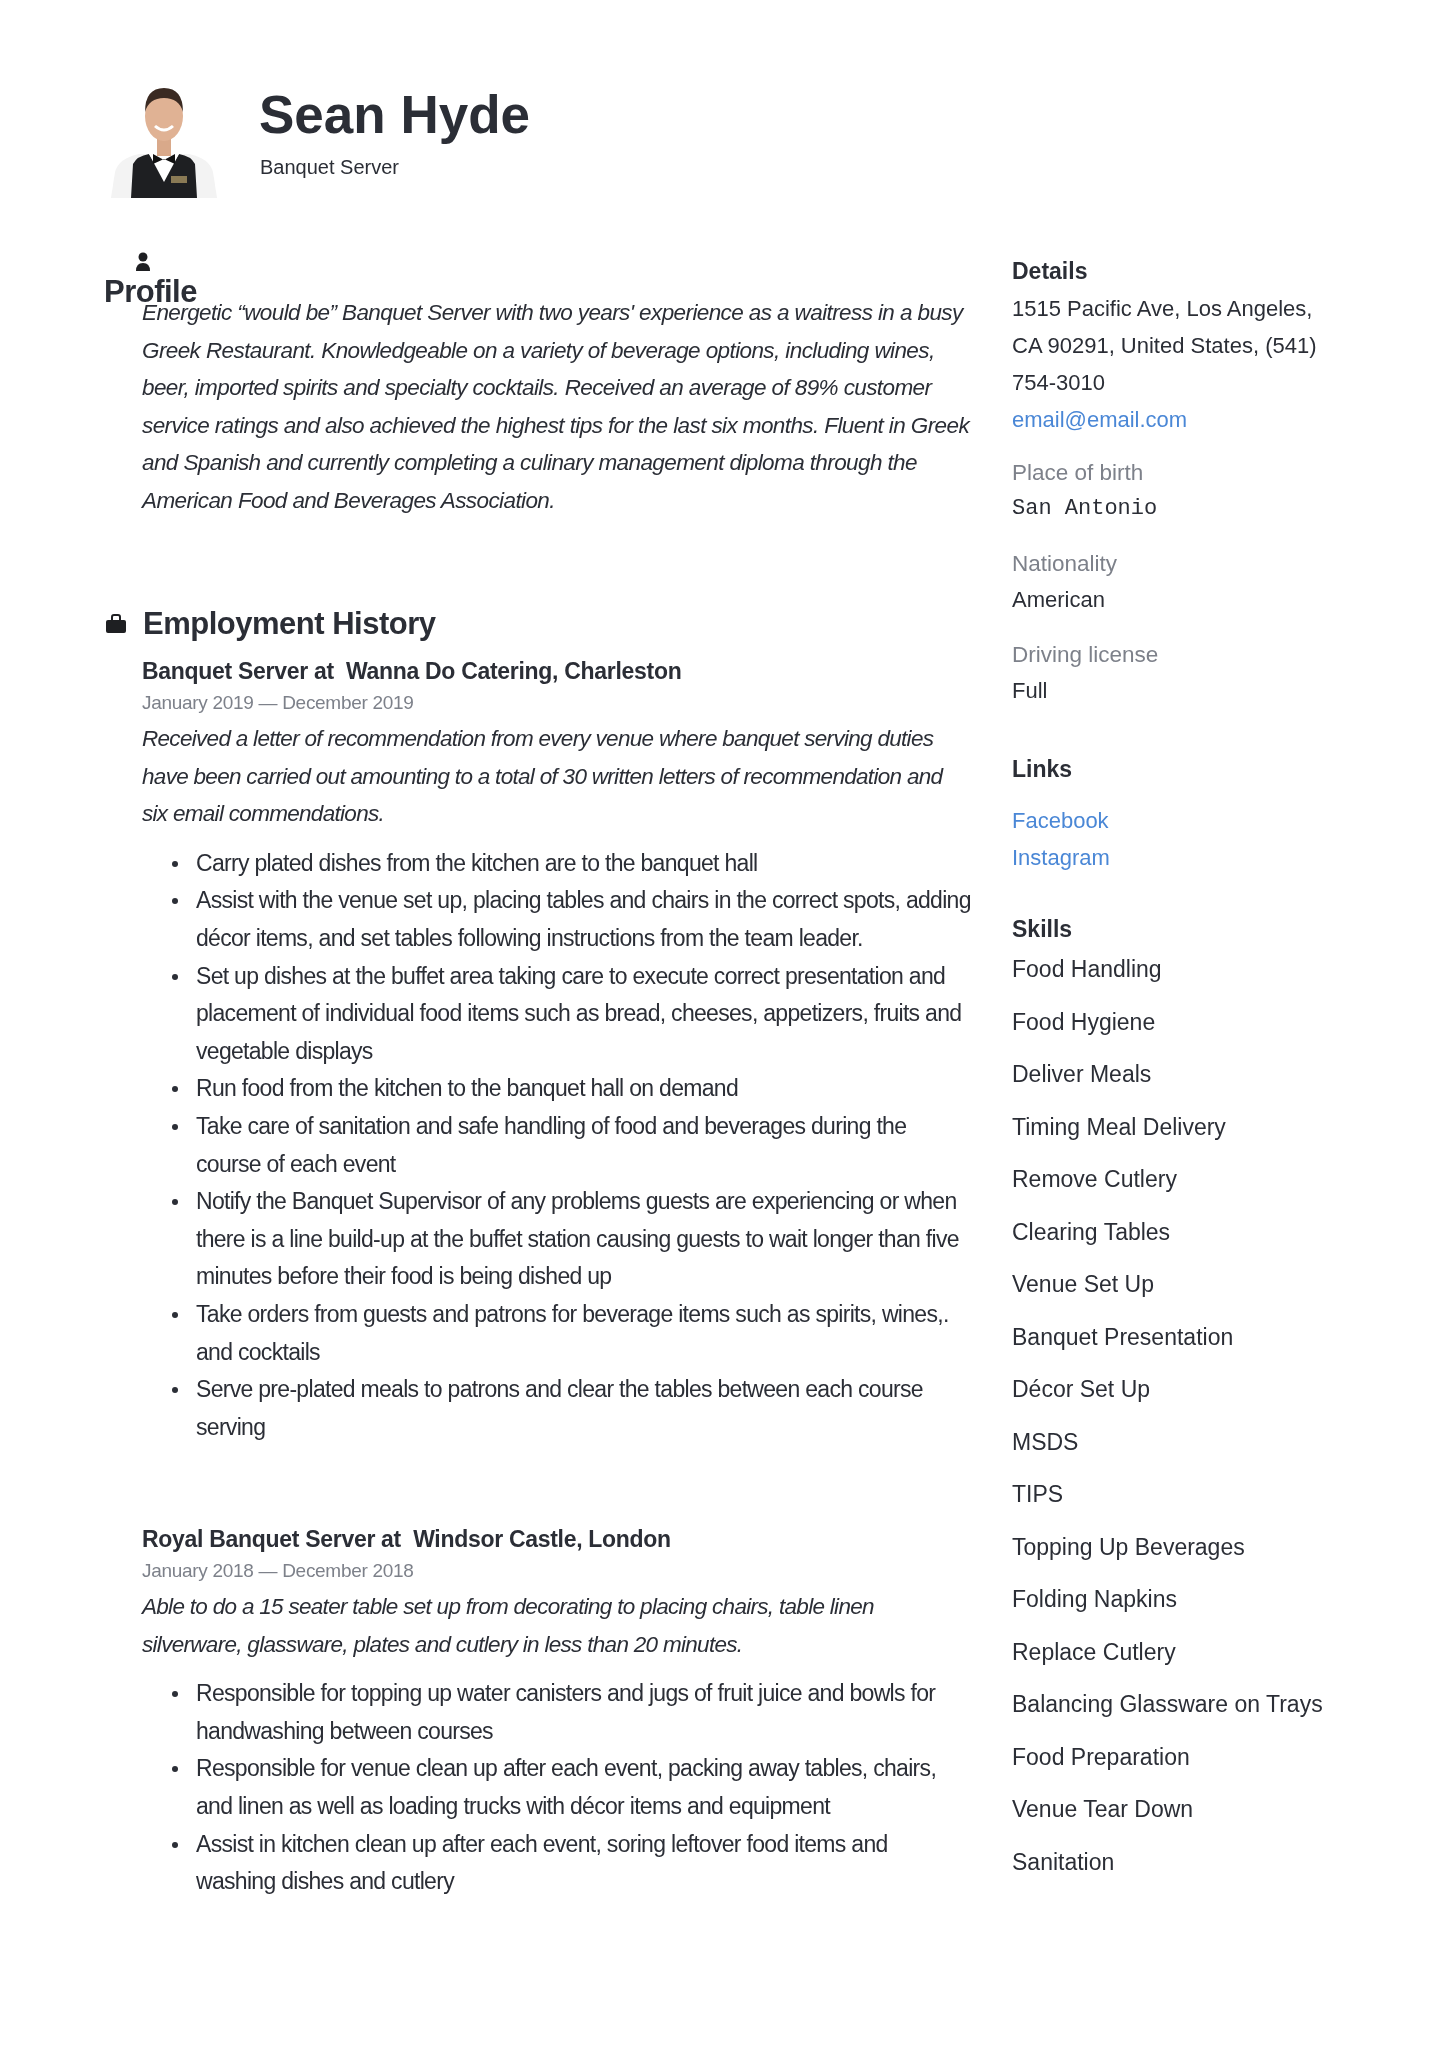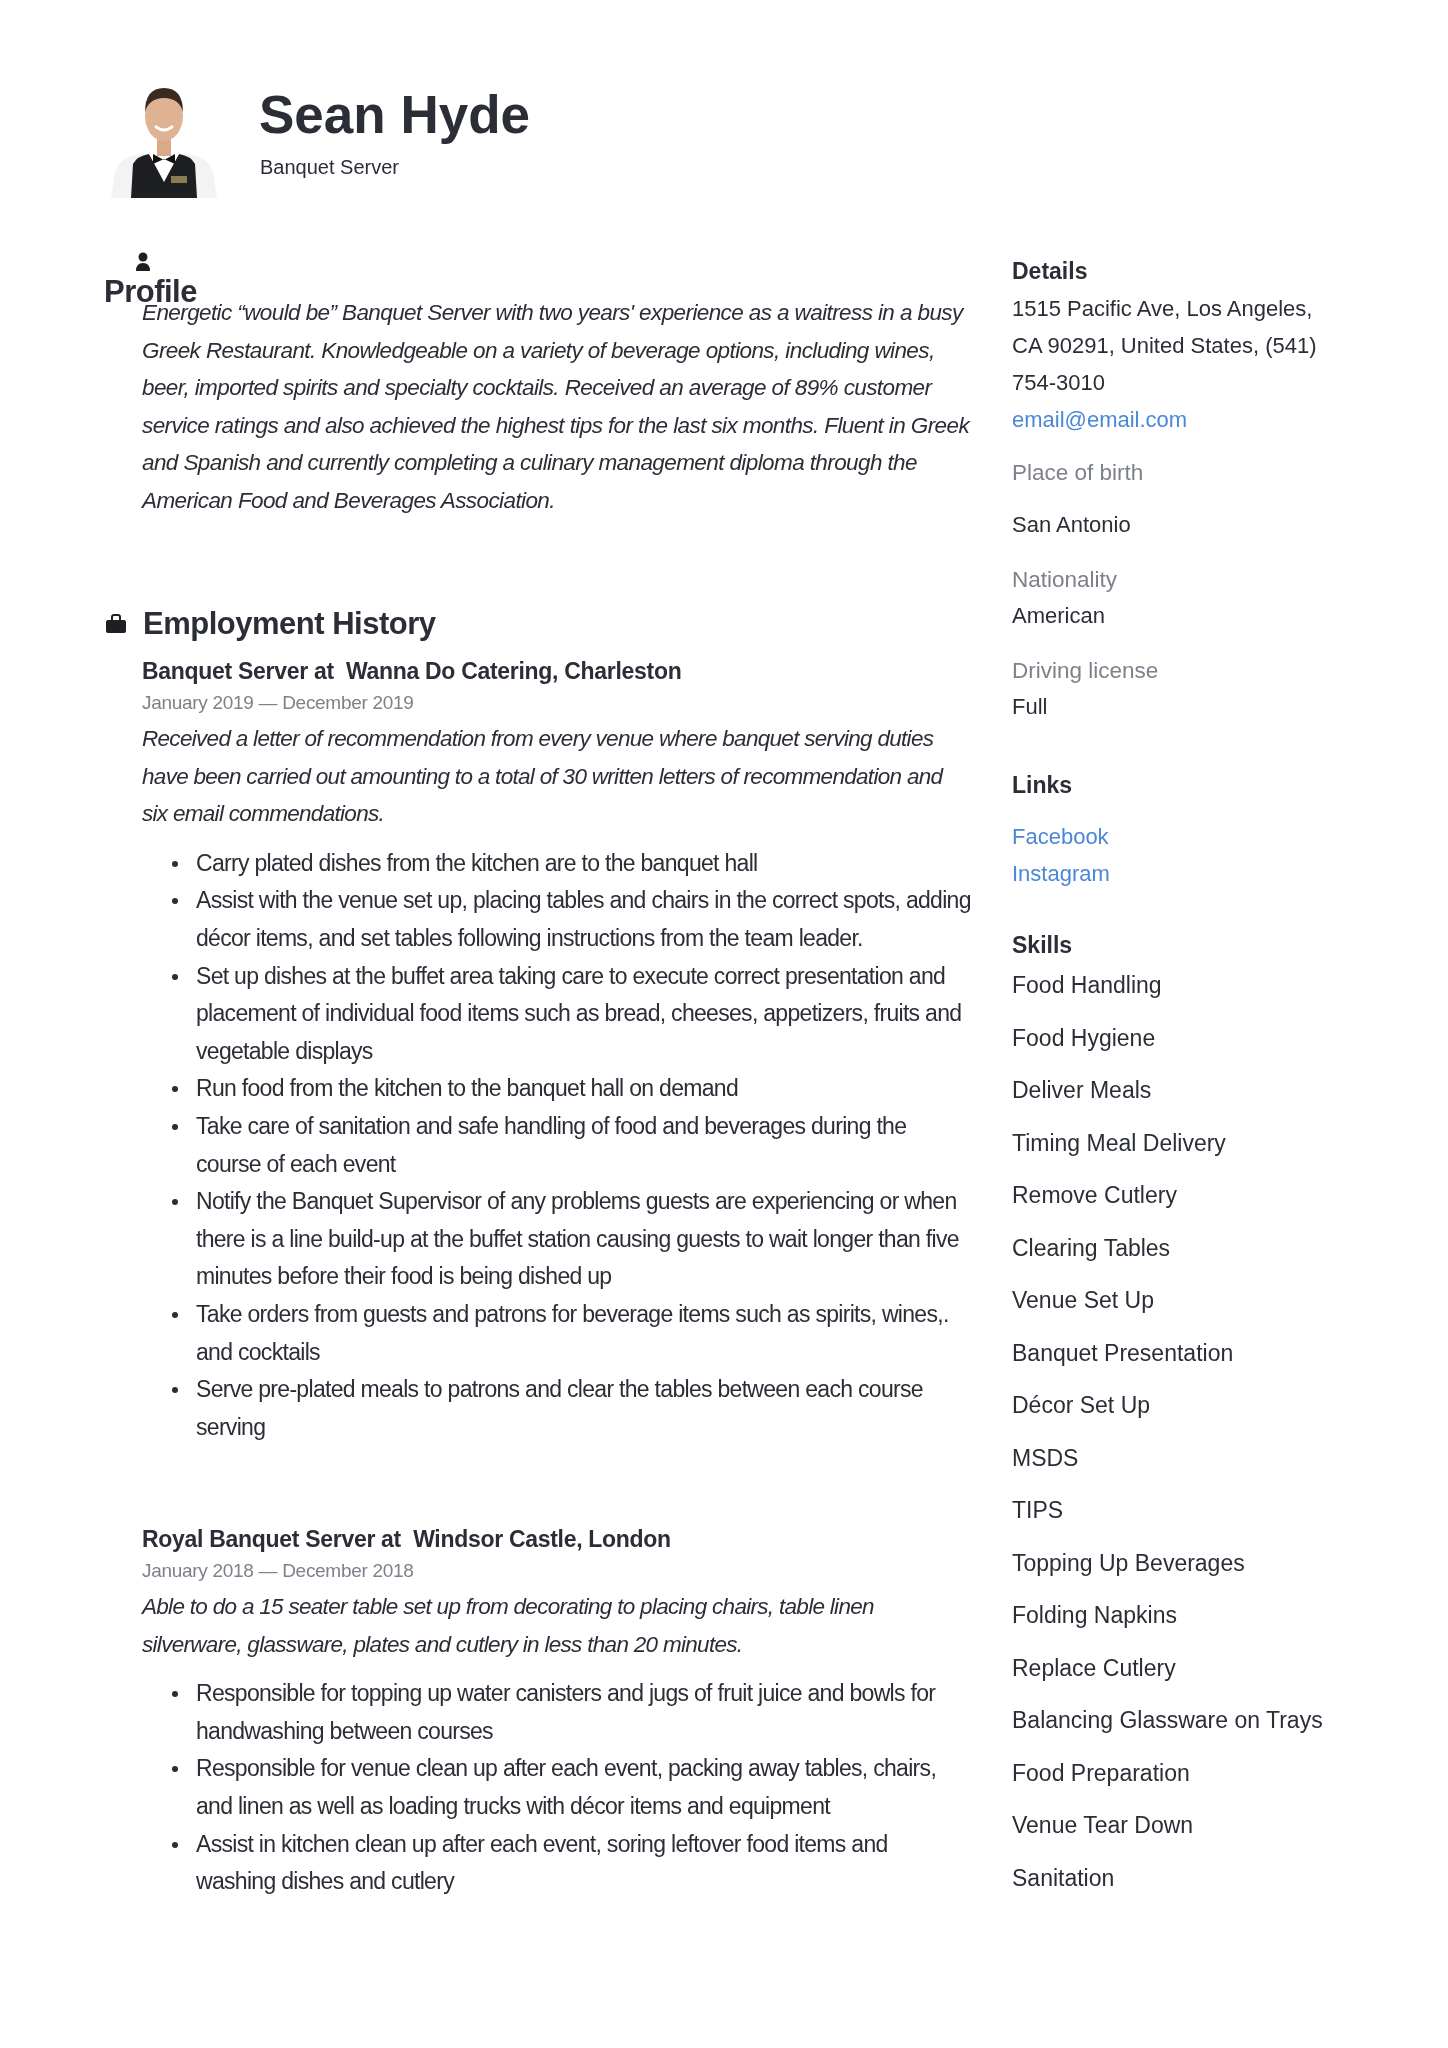--- a/index.html
+++ b/index.html
@@ -101,21 +101,21 @@
 <div class="right">
   <div class="r-head">Details</div>
   <div style="margin-top: 4px;">
     <div class="r-text">1515 Pacific Ave, Los Angeles,</div>
     <div class="r-text">CA 90291, United States, (541)</div>
     <div class="r-text">754-3010</div>
   </div>
   <a class="r-link" href="#">email@email.com</a>
 
   <div class="r-label" style="margin-top: 20px;">Place of birth</div>
-  <div class="r-text" style="margin-top: 18px;">San Antonio</div>
+  <div class="r-text" style="margin-top: 2px; font-family: Liberation Mono, monospace;">San Antonio</div>
 
   <div class="r-label" style="margin-top: 22px;">Nationality</div>
   <div class="r-text" style="margin-top: 2px;">American</div>
 
   <div class="r-label" style="margin-top: 22px;">Driving license</div>
   <div class="r-text" style="margin-top: 2px;">Full</div>
 
   <div class="r-head" style="margin-top: 45px;">Links</div>
   <div style="margin-top: 18px;">
     <a class="r-link" href="#">Facebook</a>

